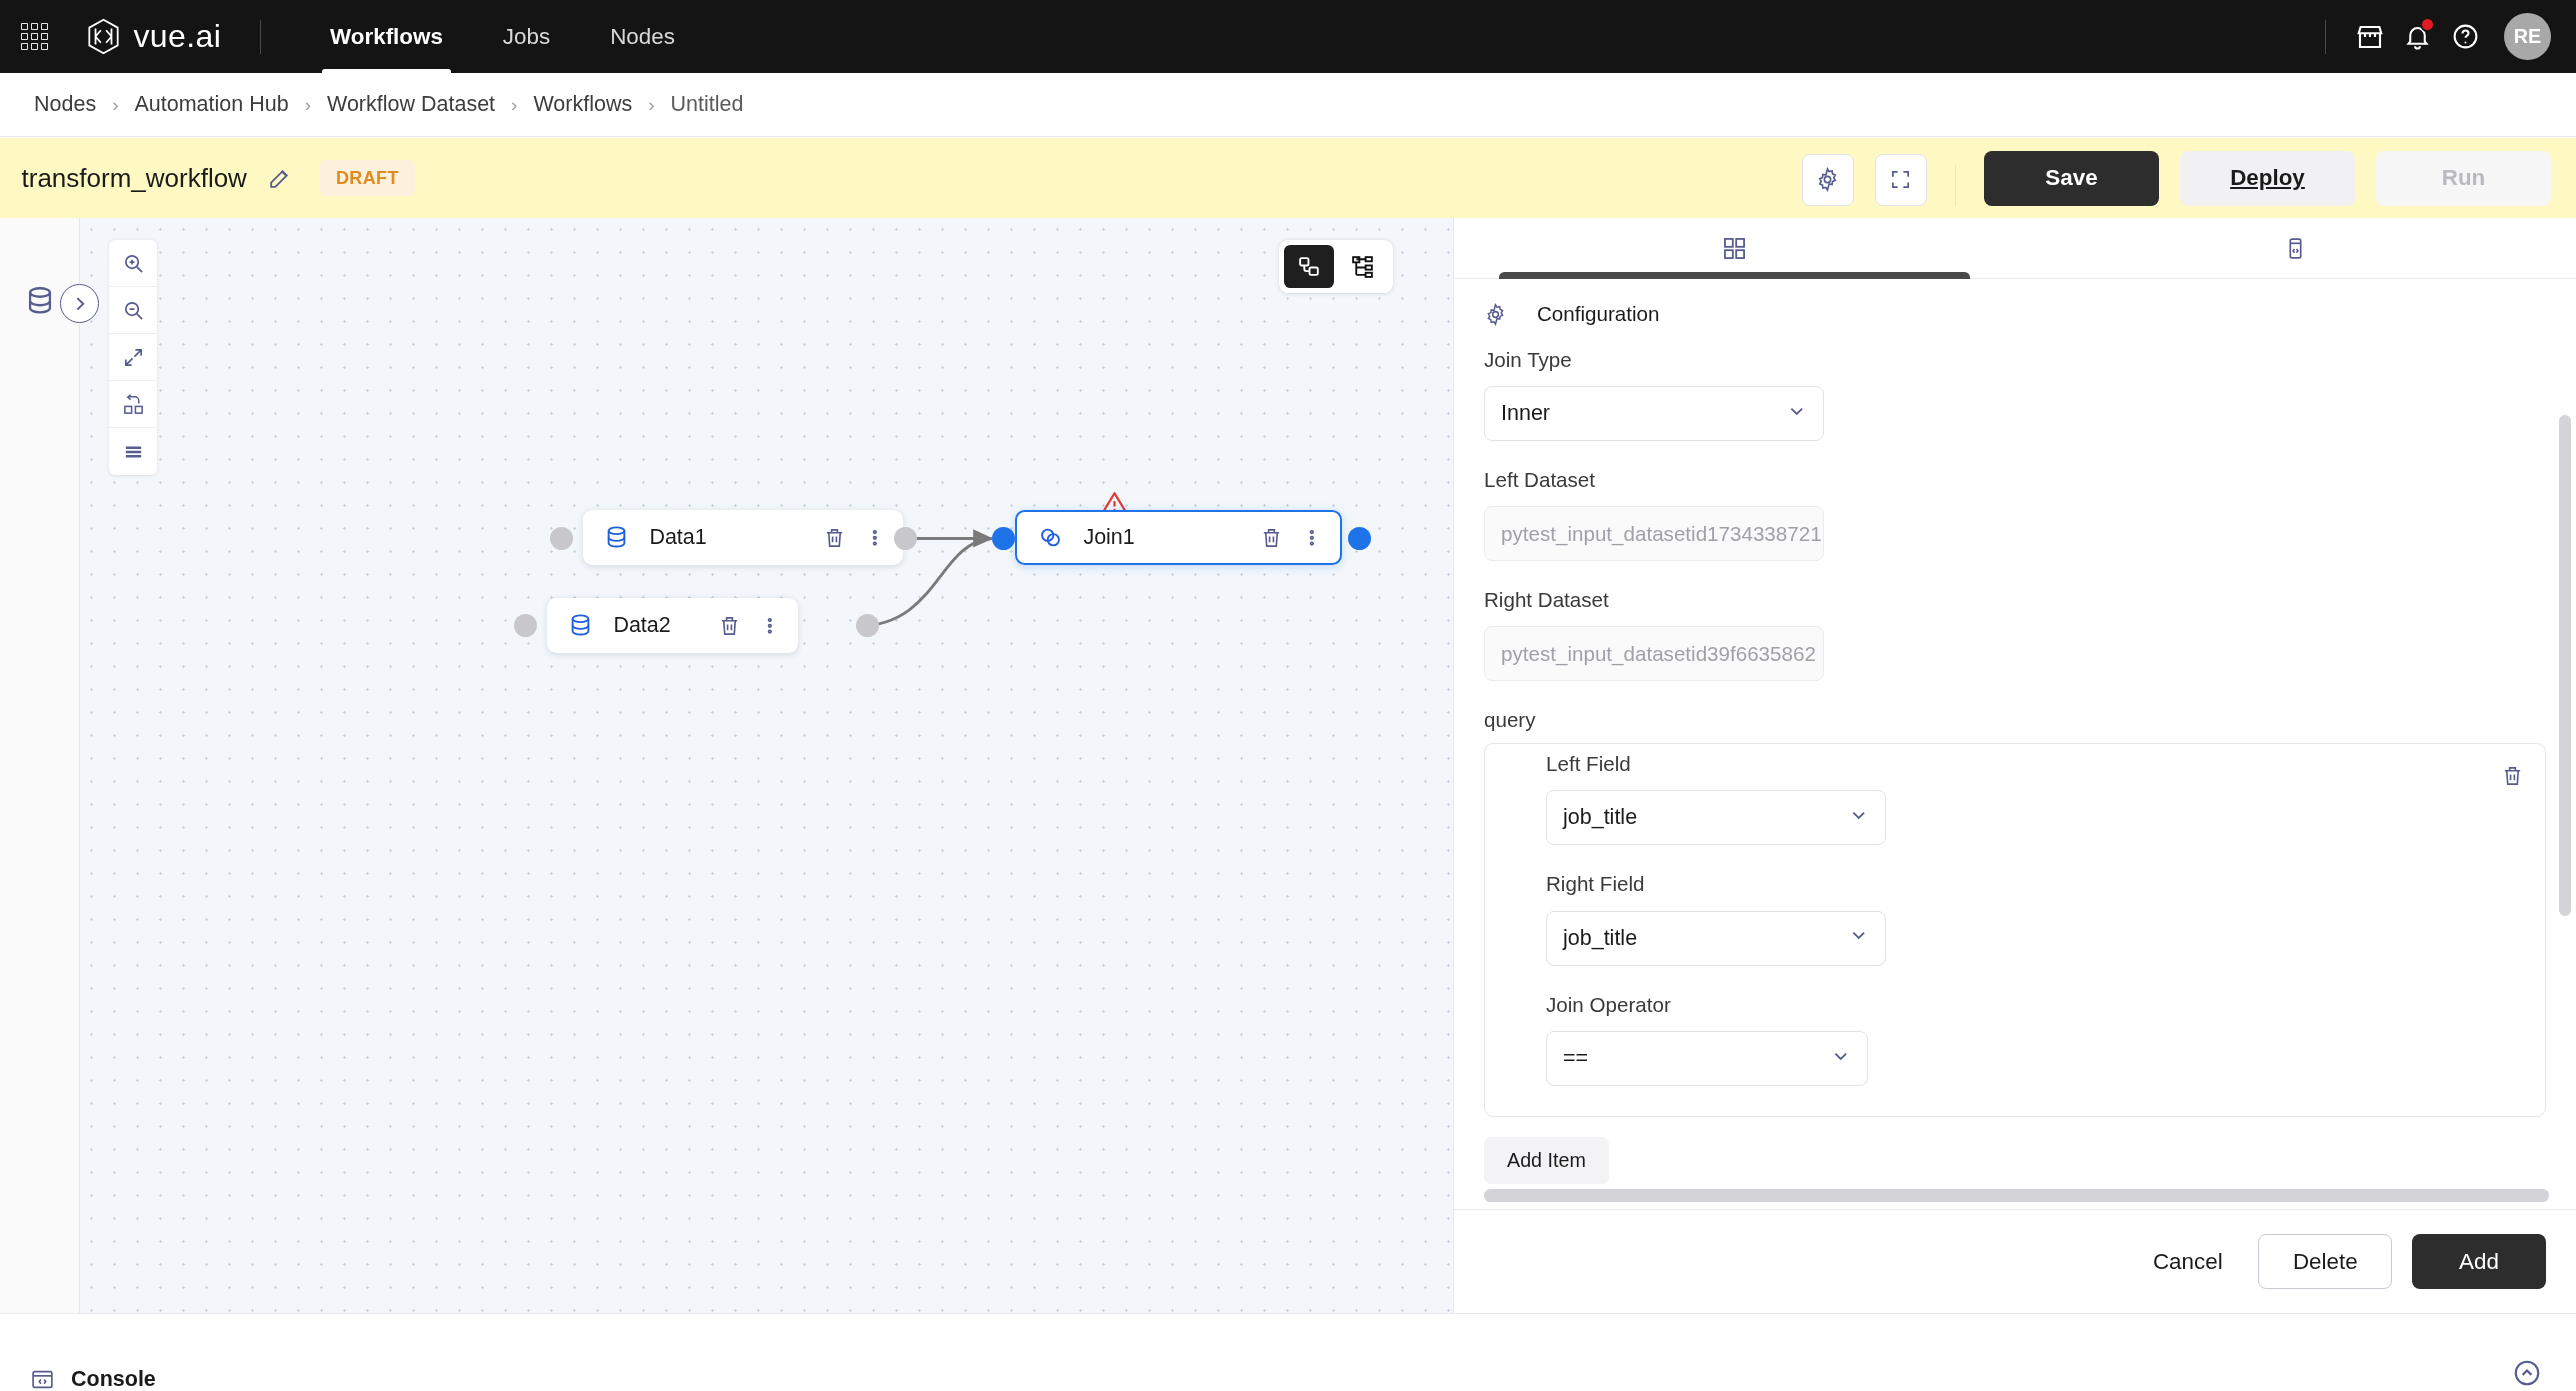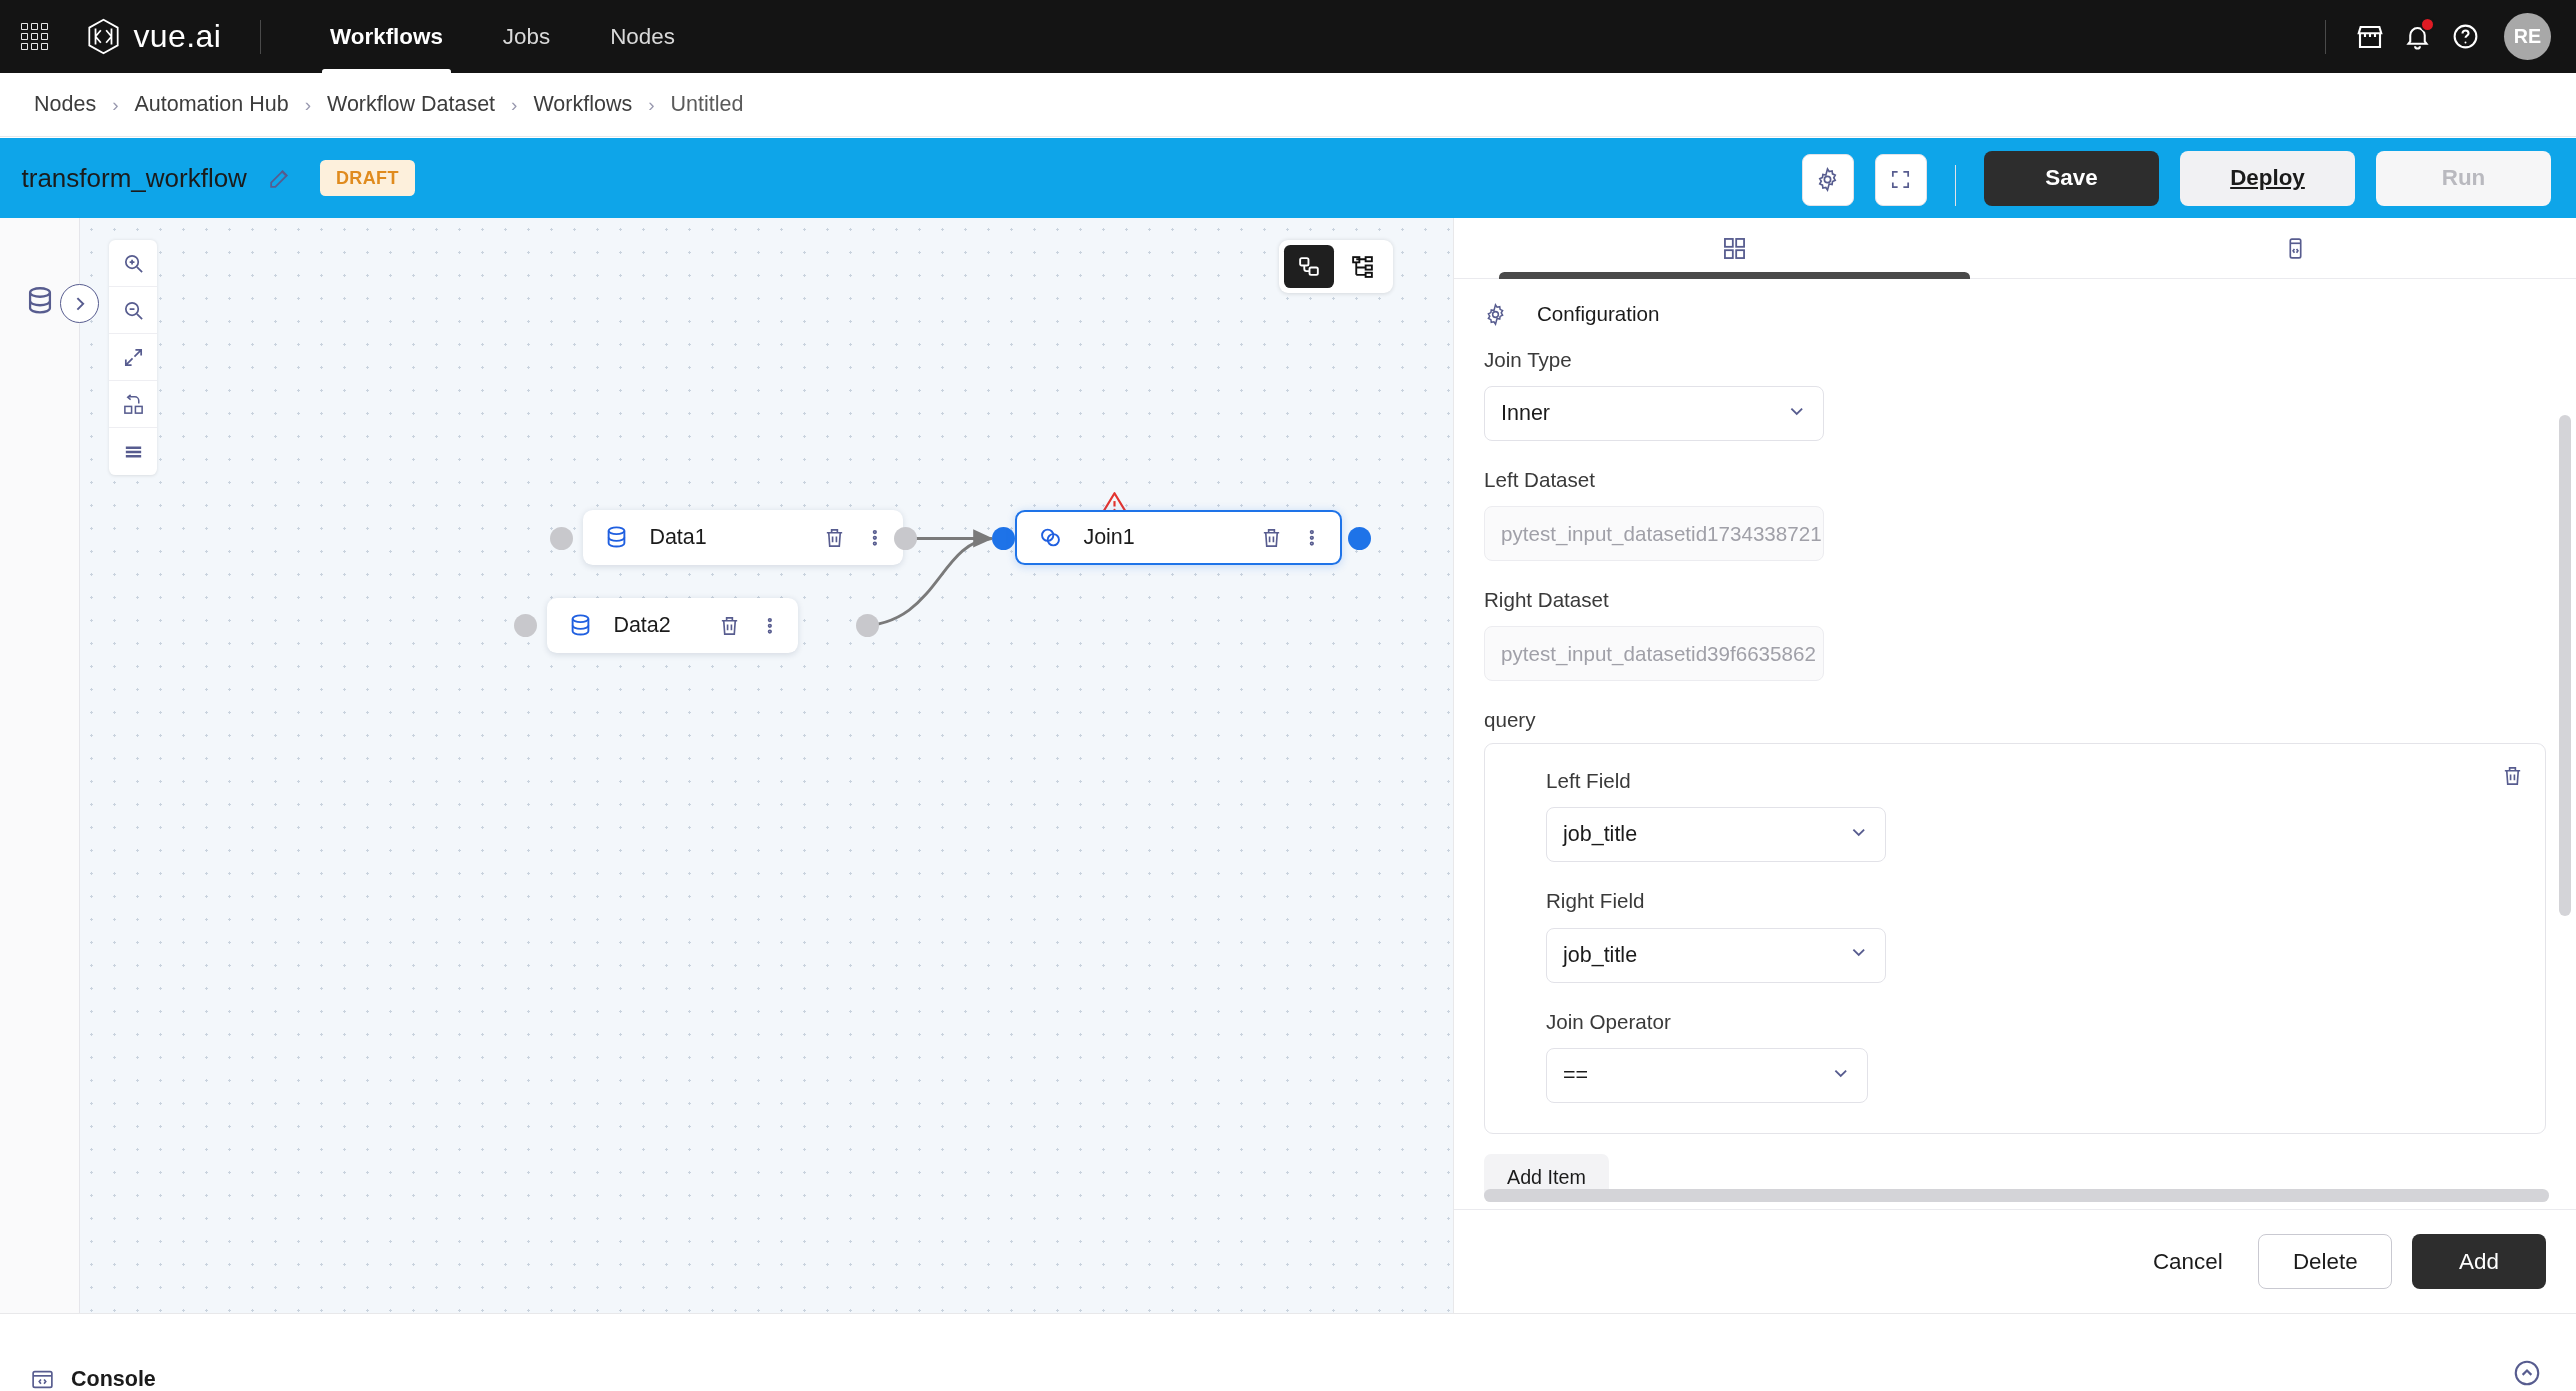--- a/index.html
+++ b/index.html
@@ -44,21 +44,21 @@
   
   .breadcrumb { position: absolute; top: 73px; left: 0; width: 2576px; height: 64px;
     background: #fff; border-bottom: 0.9px solid #e8e8ea; display: flex;
     align-items: center; padding-left: 34px; }
   .crumb { font-size: 21.5px; color: #3d3d3d; cursor: pointer; }
   .crumb.last { color: #5b5b5b; cursor: default; }
   .crumb-sep { font-size: 19px; color: #9a9ab0; margin: 0 16px; }
 
   
   .titlebar { position: absolute; top: 138px; left: 0; width: 2576px; height: 81px;
-    background: #0ea5e9; border-bottom: 0.9px solid #e8e8ea; display: flex;
+    background: #fef9c3; border-bottom: 0.9px solid #e8e8ea; display: flex;
     align-items: center; padding: 0 25px 0 21.5px; }
   .wf-title { font-size: 26px; color: #1b1b1b; }
   .pencil-btn { margin-left: 18px; width: 30px; height: 30px; display: flex;
     align-items: center; justify-content: center; cursor: pointer; }
   .draft-badge { margin-left: 25px; background: #fdf0dc; color: #e08b1e;
     font-size: 18px; font-weight: 700; padding: 7.2px 16px; border-radius: 5.4px;
     letter-spacing: 0.4px; }
   .title-actions { margin-left: auto; display: flex; align-items: flex-end; gap: 21px; }
   .sq-btn { width: 52px; height: 52px; border: 0.9px solid #e2e2e8; border-radius: 8px;
     background: #fff; display: flex; align-items: center; justify-content: center;
@@ -124,21 +124,21 @@
   .panel-body { flex: 1; overflow: hidden; padding: 21.5px 30px 0 30px; position: relative; }
   .field-label { font-size: 20.6px; color: #3a3a3a; margin-bottom: 14.3px; }
   .field-group { margin-bottom: 27px; }
   .select { width: 340px; height: 55px; border: 0.9px solid #e2e2e8; border-radius: 8px;
     display: flex; align-items: center; padding: 0 16px; font-size: 21.5px;
     color: #1b1b1b; cursor: pointer; background: #fff; }
   .select .chev { margin-left: auto; }
   .readonly { width: 340px; height: 55px; border: 0.9px solid #ececf0; border-radius: 8px;
     background: #fafafb; display: flex; align-items: center; padding: 0 16px;
     font-size: 20.6px; color: #a0a0a8; overflow: hidden; white-space: nowrap; cursor: text; }
-  .query-box { border: 0.9px solid #e4e4e9; border-radius: 9px; padding: 25px 29px 30px 29px;
+  .query-box { border: 0.9px solid #e4e4e9; border-radius: 9px; padding: 8px 29px 30px 29px;
     position: relative; margin-top: 5.4px; }
   .query-box .del { position: absolute; top: 19.7px; right: 21.5px; cursor: pointer; }
   .query-inner { padding-left: 32px; }
   .query-inner .select { width: 340px; }
   .query-inner .select.op { width: 322px; }
   .add-item { margin-top: 19.7px; background: #f3f3f5; border: none; border-radius: 7.2px;
     height: 47px; padding: 0 23px; font-size: 19.7px; color: #1b1b1b; cursor: pointer;
     font-family: "Liberation Sans", sans-serif; }
   .hscroll { position: absolute; left: 30px; right: 27px; bottom: 7.2px; height: 12.5px;
     background: #d4d4d8; border-radius: 6.3px; cursor: pointer; }

